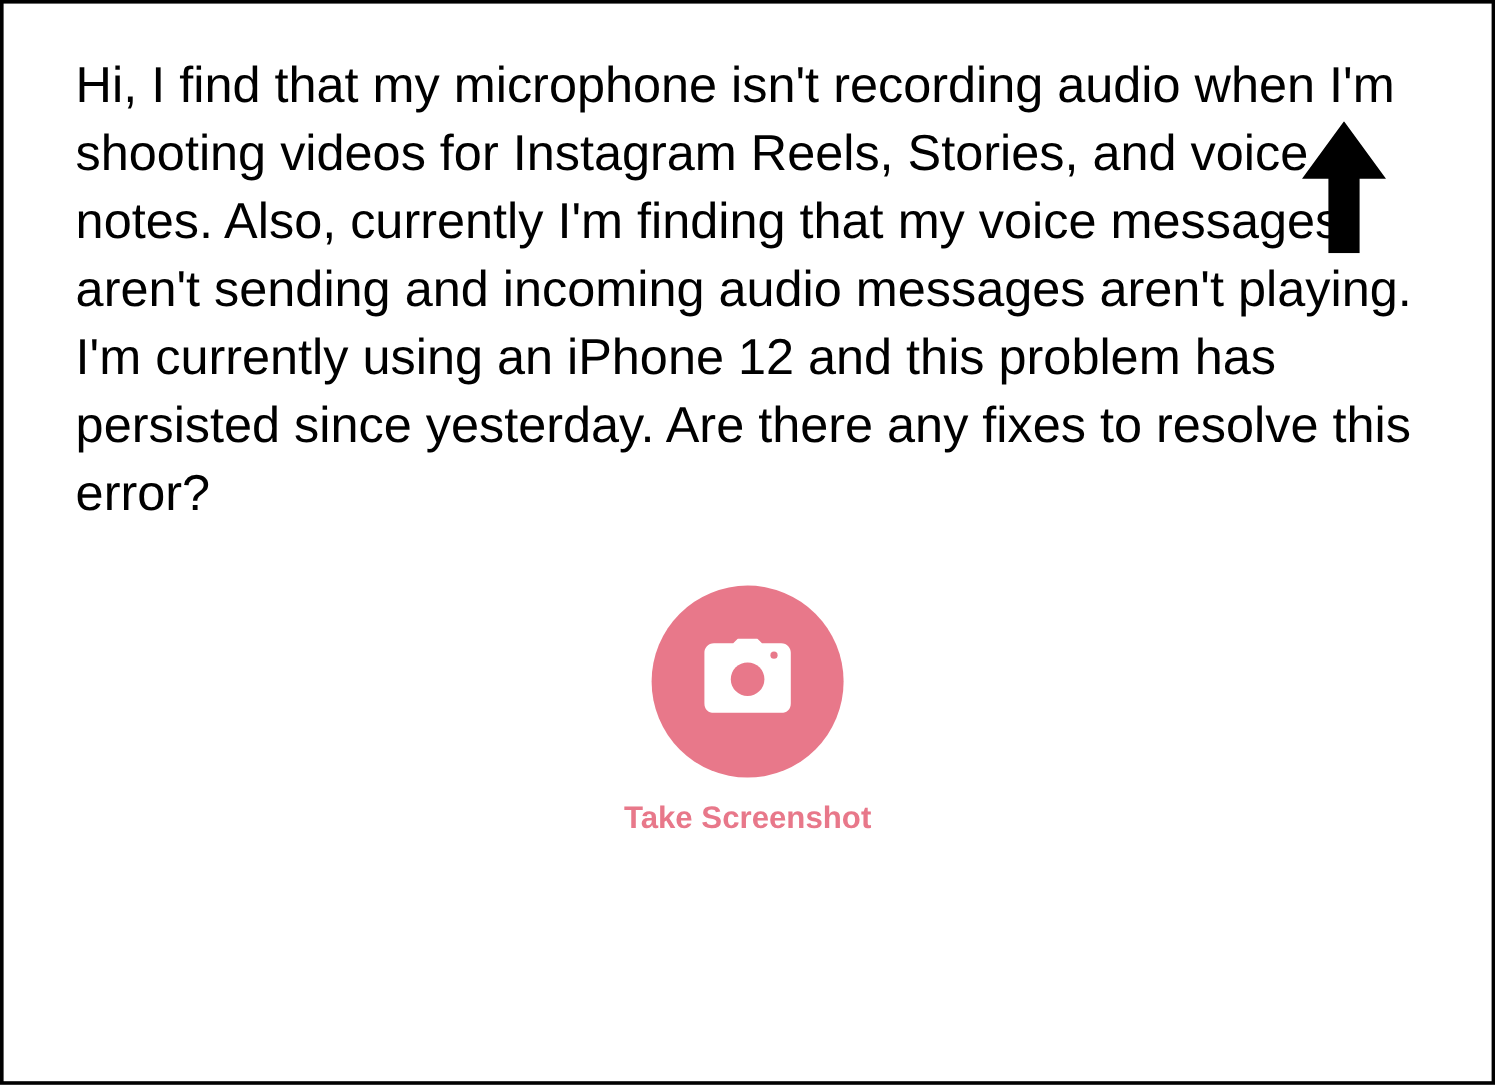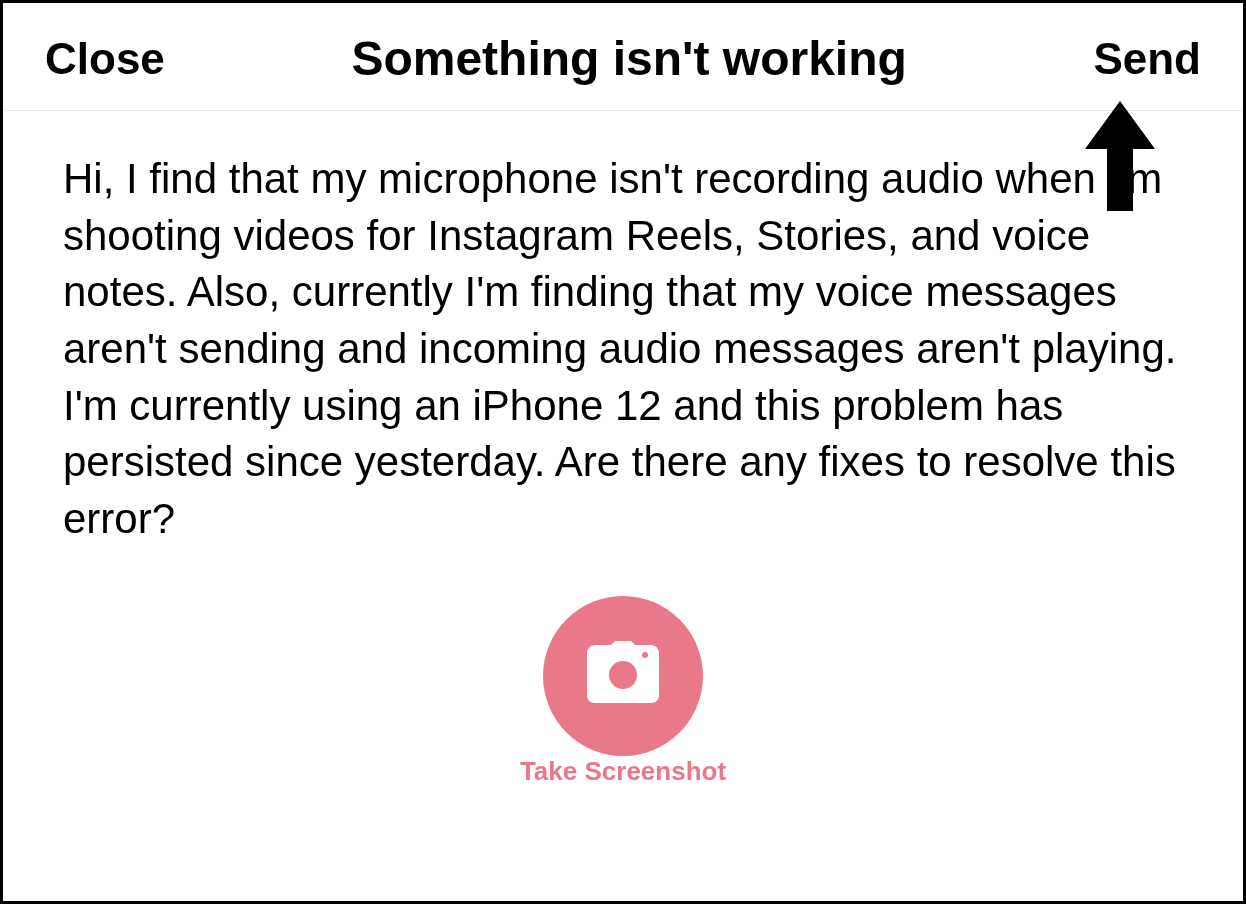--- a/index.html
+++ b/index.html
@@ -67,42 +67,38 @@
       width: 160px;
       height: 160px;
       border-radius: 50%;
       display: flex;
       align-items: center;
       justify-content: center;
     }
     .circle.pink { background: #e8788a; }
     .circle.orange { background: #f1a159; }
     .action-label {
+      margin-top: 18px;
       font-size: 26px;
       font-weight: 700;
       color: #e8788a;
     }
     .action-label.orange { color: #f1a159; }
     .arrow-annotation {
       position: absolute;
       top: 98px;
       right: 88px;
       pointer-events: none;
     }
   </style>
 </head>
 <body>
 
 <div class="frame">
 
-  <div class="header">
-    <div class="header-left">Close</div>
-    <div class="header-title">Something isn't working</div>
-    <div class="header-right">Send</div>
-  </div>
 
   <div class="body-text">Hi, I find that my microphone isn't recording audio when I'm shooting videos for Instagram Reels, Stories, and voice notes. Also, currently I'm finding that my voice messages aren't sending and incoming audio messages aren't playing. I'm currently using an iPhone 12 and this problem has persisted since yesterday. Are there any fixes to resolve this error?</div>
 
   <div class="actions">
 
     <div class="action">
       <div class="circle pink">
         <span>
           <svg width="76" height="66" viewBox="0 0 76 66" fill="none">
             <path d="M26 4 L30 0 H46 L50 4 H66 C71 4 74 8 74 12 V54 C74 59 71 62 66 62 H10 C5 62 2 59 2 54 V12 C2 8 5 4 10 4 H26 Z" fill="#ffffff"></path>

